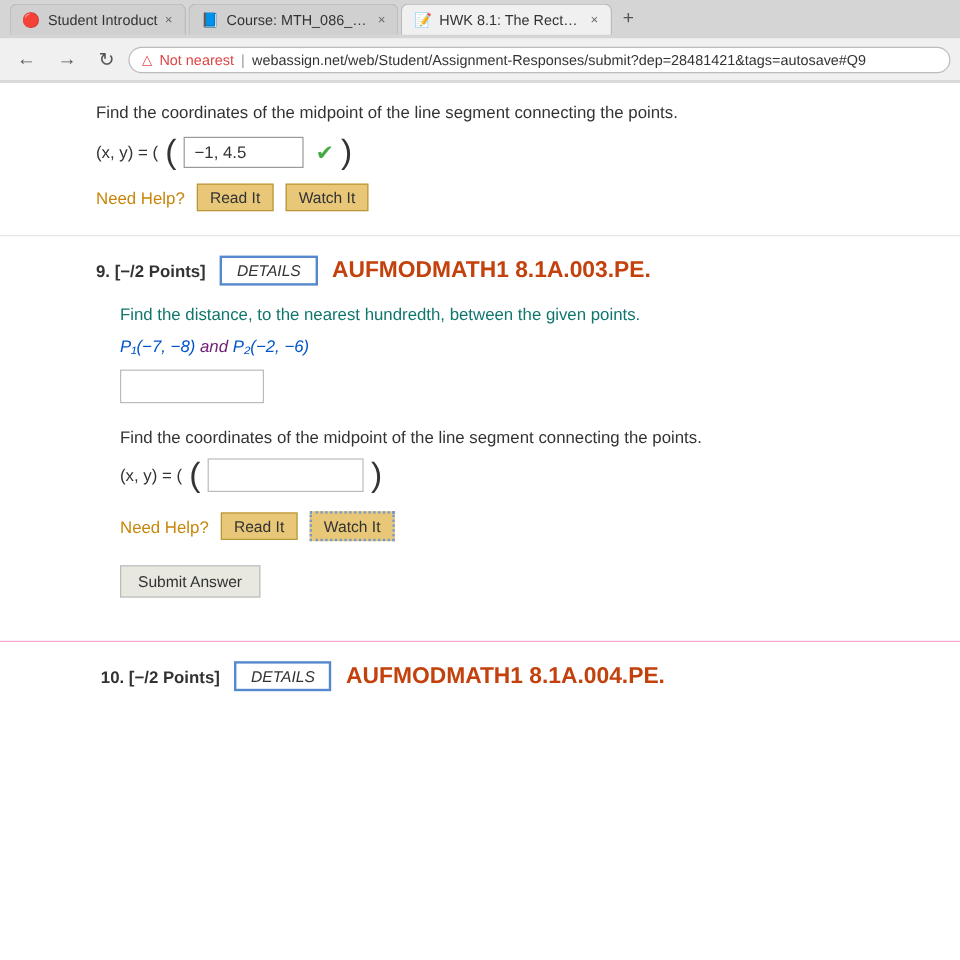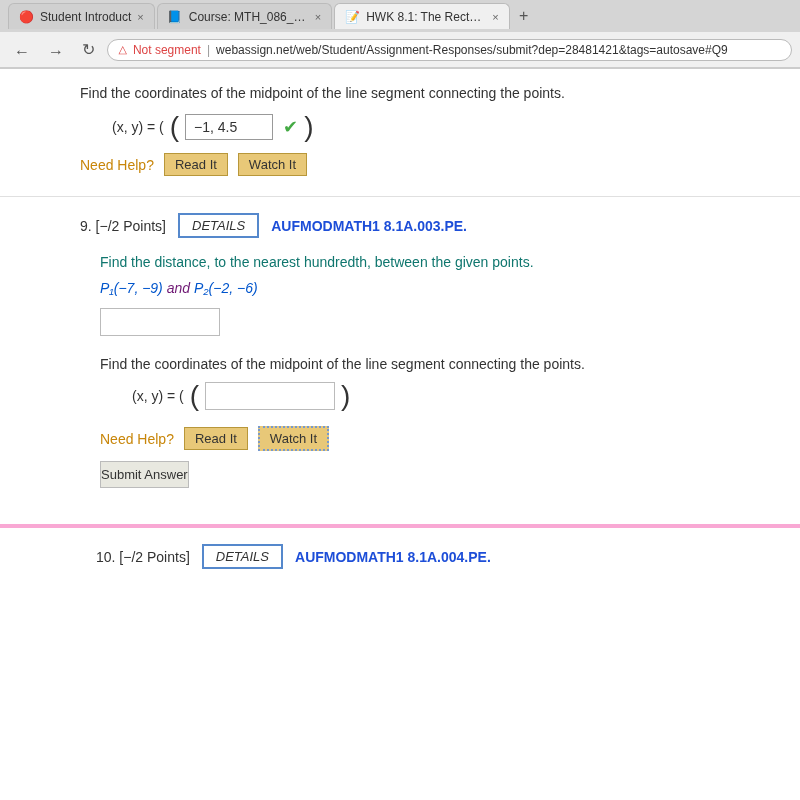--- a/index.html
+++ b/index.html
@@ -115,33 +115,32 @@
     }
     .answer-line {
       display: flex;
       align-items: center;
       gap: 6px;
       margin-bottom: 12px;
     }
     .answer-label {
       font-size: 14px;
       color: #333;
-      margin-left: 32px;
     }
     .paren-big {
       font-size: 28px;
       font-weight: 300;
       color: #333;
       line-height: 1;
     }
     .answer-input {
       border: 1px solid #999;
       padding: 4px 8px;
       font-size: 14px;
-      width: 88px;
+      width: 100px;
       background: white;
     }
     .answer-input.filled {
       color: #333;
     }
     .checkmark {
       color: #4a4;
       font-size: 18px;
       margin-left: 4px;
     }
@@ -176,35 +175,35 @@
     .question-header {
       display: flex;
       align-items: center;
       gap: 12px;
       margin-bottom: 16px;
       padding-left: 60px;
     }
     .question-number {
       font-size: 14px;
       color: #333;
-      font-weight: normal;
+      font-weight: bold;
     }
     .details-btn {
       background: white;
       border: 2px solid #5588cc;
       color: #333;
       padding: 3px 12px;
       font-size: 13px;
       cursor: pointer;
       font-weight: normal;
       font-style: italic;
     }
     .question-id {
-      font-size: 14px;
-      color: #1d4ed8;
+      font-size: 19px;
+      color: #c2410c;
       font-weight: bold;
     }
 
     .question-body {
       padding: 0 80px 0 80px;
     }
     .find-distance-text {
       font-size: 14px;
       color: #0f766e;
       margin-bottom: 10px;
@@ -236,32 +235,32 @@
     }
     .midpoint-input {
       border: 1px solid #bbb;
       width: 130px;
       height: 28px;
       padding: 0 6px;
     }
     .submit-btn {
       background: #e8e8e0;
       border: 1px solid #bbb;
-      padding: 5px 0;
+      padding: 5px 14px;
       font-size: 13px;
       cursor: pointer;
       color: #333;
-      margin-top: 10px;
+      margin-top: 20px;
       margin-bottom: 20px;
     }
 
     
     .section-10 {
-      padding: 16px 0 16px 36px;
-      border-top: 4px solid #f9a8d4;
+      padding: 16px 0 16px 24px;
+      border-top: 1px solid #f9a8d4;
       background: white;
     }
     .section-10-header {
       display: flex;
       align-items: center;
       gap: 12px;
       padding-left: 60px;
     }
   </style>
 </head>
@@ -287,21 +286,21 @@
     </div>
     <div class="tab-add">+</div>
   </div>
 
   <div class="nav-bar">
     <button class="nav-btn">←</button>
     <button class="nav-btn">→</button>
     <button class="nav-btn">↻</button>
     <div class="address-bar">
       <span class="lock-icon">△</span>
-      <span style="color:#d44;font-size:12px;">Not segment</span>
+      <span style="color:#d44;font-size:12px;">Not nearest</span>
       <span style="color:#999;">|</span>
       <span style="font-size:12px;">webassign.net/web/Student/Assignment-Responses/submit?dep=28481421&amp;tags=autosave#Q9</span>
     </div>
   </div>
 </div>
 
 <div class="page-content">
 
   <div class="prev-section">
     <p class="question-text">Find the coordinates of the midpoint of the line segment connecting the points.</p>
@@ -322,21 +321,21 @@
   <div class="question-section">
     <div class="question-header">
       <span class="question-number">9.  [−/2 Points]</span>
       <button class="details-btn">DETAILS</button>
       <span class="question-id">AUFMODMATH1 8.1A.003.PE.</span>
     </div>
 
     <div class="question-body">
       <p class="find-distance-text">Find the distance, to the nearest hundredth, between the given points.</p>
       <p class="points-line">
-        <span style="color:#0055cc;">P₁(−7, −9)</span>
+        <span style="color:#0055cc;">P₁(−7, −8)</span>
         <span style="color:#701a75;"> and </span>
         <span style="color:#0055cc;">P₂(−2, −6)</span>
       </p>
       <input class="distance-input" type="text" value="" style="">
 
       <p class="midpoint-text">Find the coordinates of the midpoint of the line segment connecting the points.</p>
       <div class="midpoint-row">
         <span class="answer-label">(x, y) = (</span>
         <span class="paren-big">(</span>
         <input class="midpoint-input" type="text" value="" style="">

